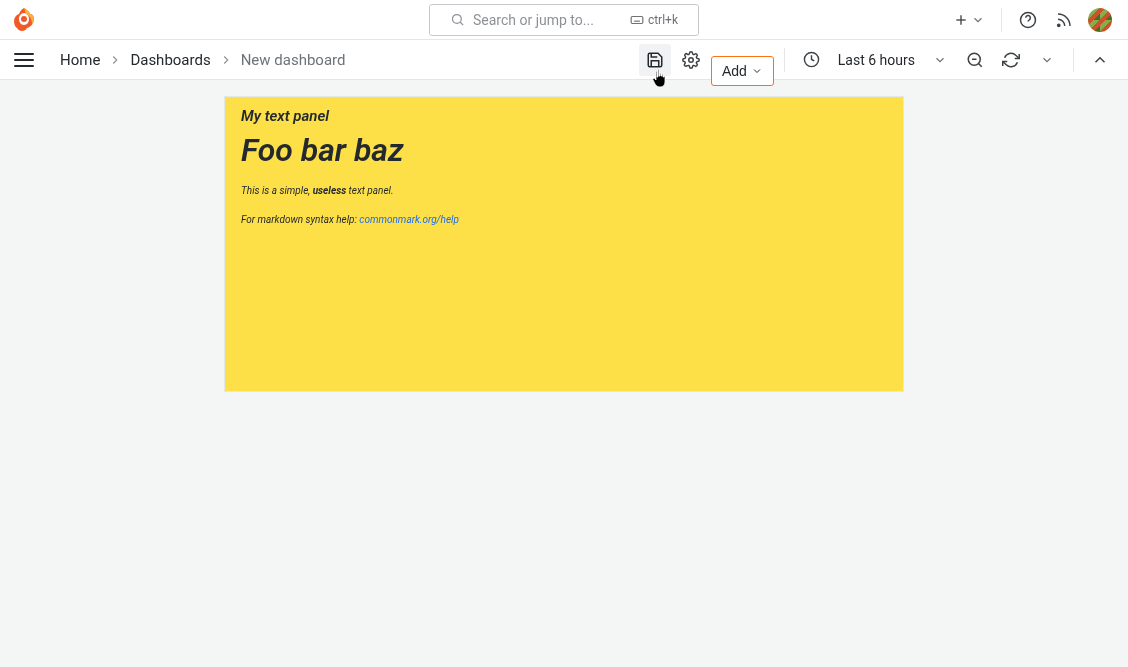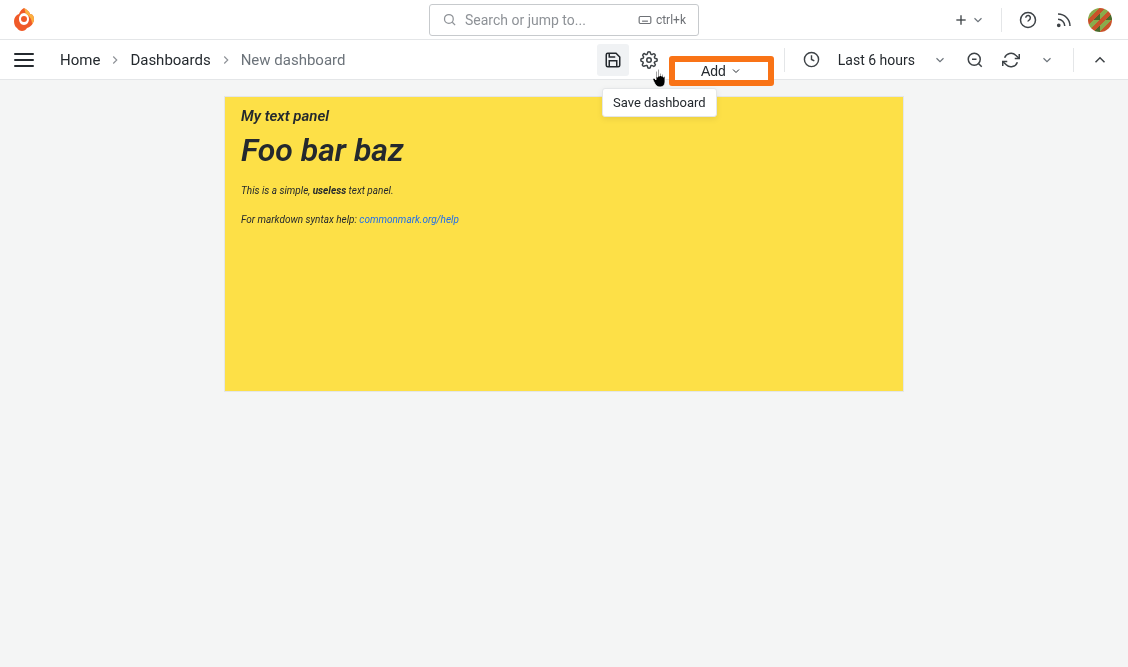--- a/index.html
+++ b/index.html
@@ -31,21 +31,21 @@
     left: 50%;
     transform: translateX(-50%);
     width: 270px;
   }
   .search {
     display: flex;
     align-items: center;
     height: 32px;
     border: 1px solid #c7cacd;
     border-radius: 3px;
-    padding: 0 12px;
+    padding: 0 20px;
     background: #fff;
     gap: 8px;
     color: #6e7176;
   }
   .search .grow { flex: 1; text-align: left; color: #8e9297; font-size: 14px; }
   .kbd {
     display: inline-flex; align-items: center; gap: 4px;
     font-size: 12px; color: #6e7176;
   }
   .kbd-icon { width: 14px; height: 14px; }
@@ -86,22 +86,22 @@
   .crumbs a { color:#24292e; text-decoration:none; }
   .crumbs .sep { color:#8e9297; }
   .crumbs .current { color:#6c737a; }
 
   .navbar-right { display:flex; align-items:center; gap:4px; }
   .navbar-right .icon-btn { color:#3d4246; }
   .icon-btn.active { background:#f0f2f4; }
 
   .add-btn {
     display:inline-flex; align-items:center; gap:4px;
-    height:30px; padding:0 26px;
-    border:6px solid #f97316; border-radius:3px;
+    height:30px; padding:0 10px;
+    border:1px solid #f97316; border-radius:3px;
     font-size:14px; font-weight:500; color:#24292e;
     background:#fff; cursor:pointer;margin-top:22px;
   }
   .add-btn svg { width:12px; height:12px; }
 
   .time-btn {
     display:inline-flex; align-items:center; gap:18px;
     height:32px; padding:0 8px; border-radius:3px;
     cursor:pointer; color:#24292e; font-size:14px;
   }
@@ -290,23 +290,20 @@
         </svg>
     </div>
     <div class="vsep"></div>
     <div class="icon-btn">
       <svg width="18" height="18" viewBox="0 0 24 24" fill="none" stroke="#3d4246" stroke-width="2">
           <polyline points="18 15 12 9 6 15"></polyline>
         </svg>
     </div>
   </div>
 
-  <div class="tooltip" style="left:602px; top:48px;">
-    <span>Save dashboard</span>
-  </div>
 
   <div class="cursor-hand" style="left:652px; top:28px;">
     <svg width="16" height="20" viewBox="0 0 16 20">
       <path d="M6 2 C6 1 7 1 7 2 L7 8 L8 8 L8 6 C8 5 9 5 9 6 L9 8 L10 8 L10 7 C10 6 11 6 11 7 L11 9 L12 9 C12 8 13 8 13 9 L13 14 C13 17 11 19 8 19 C6 19 4 18 3 16 L1 12 C0.5 11 1.5 10 2.5 10.5 L4 12 L4 4 C4 3 5 3 5 4 L5 9 L6 9 Z" fill="#000" stroke="#fff" stroke-width="0.8"></path>
     </svg>
   </div>
 </div>
 
 <div class="main">
   <div class="panel">

